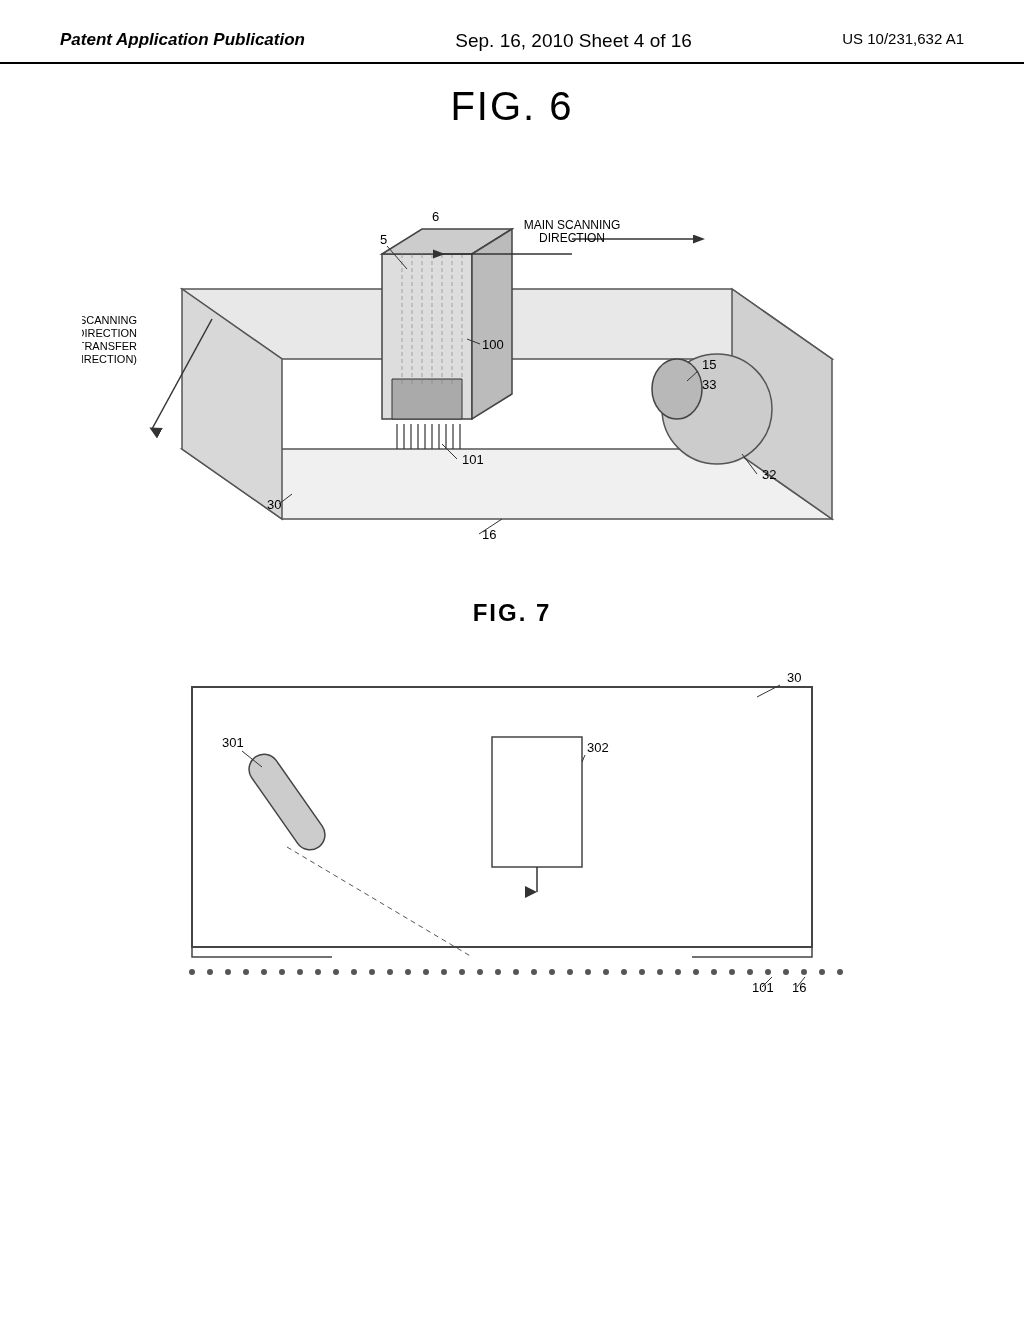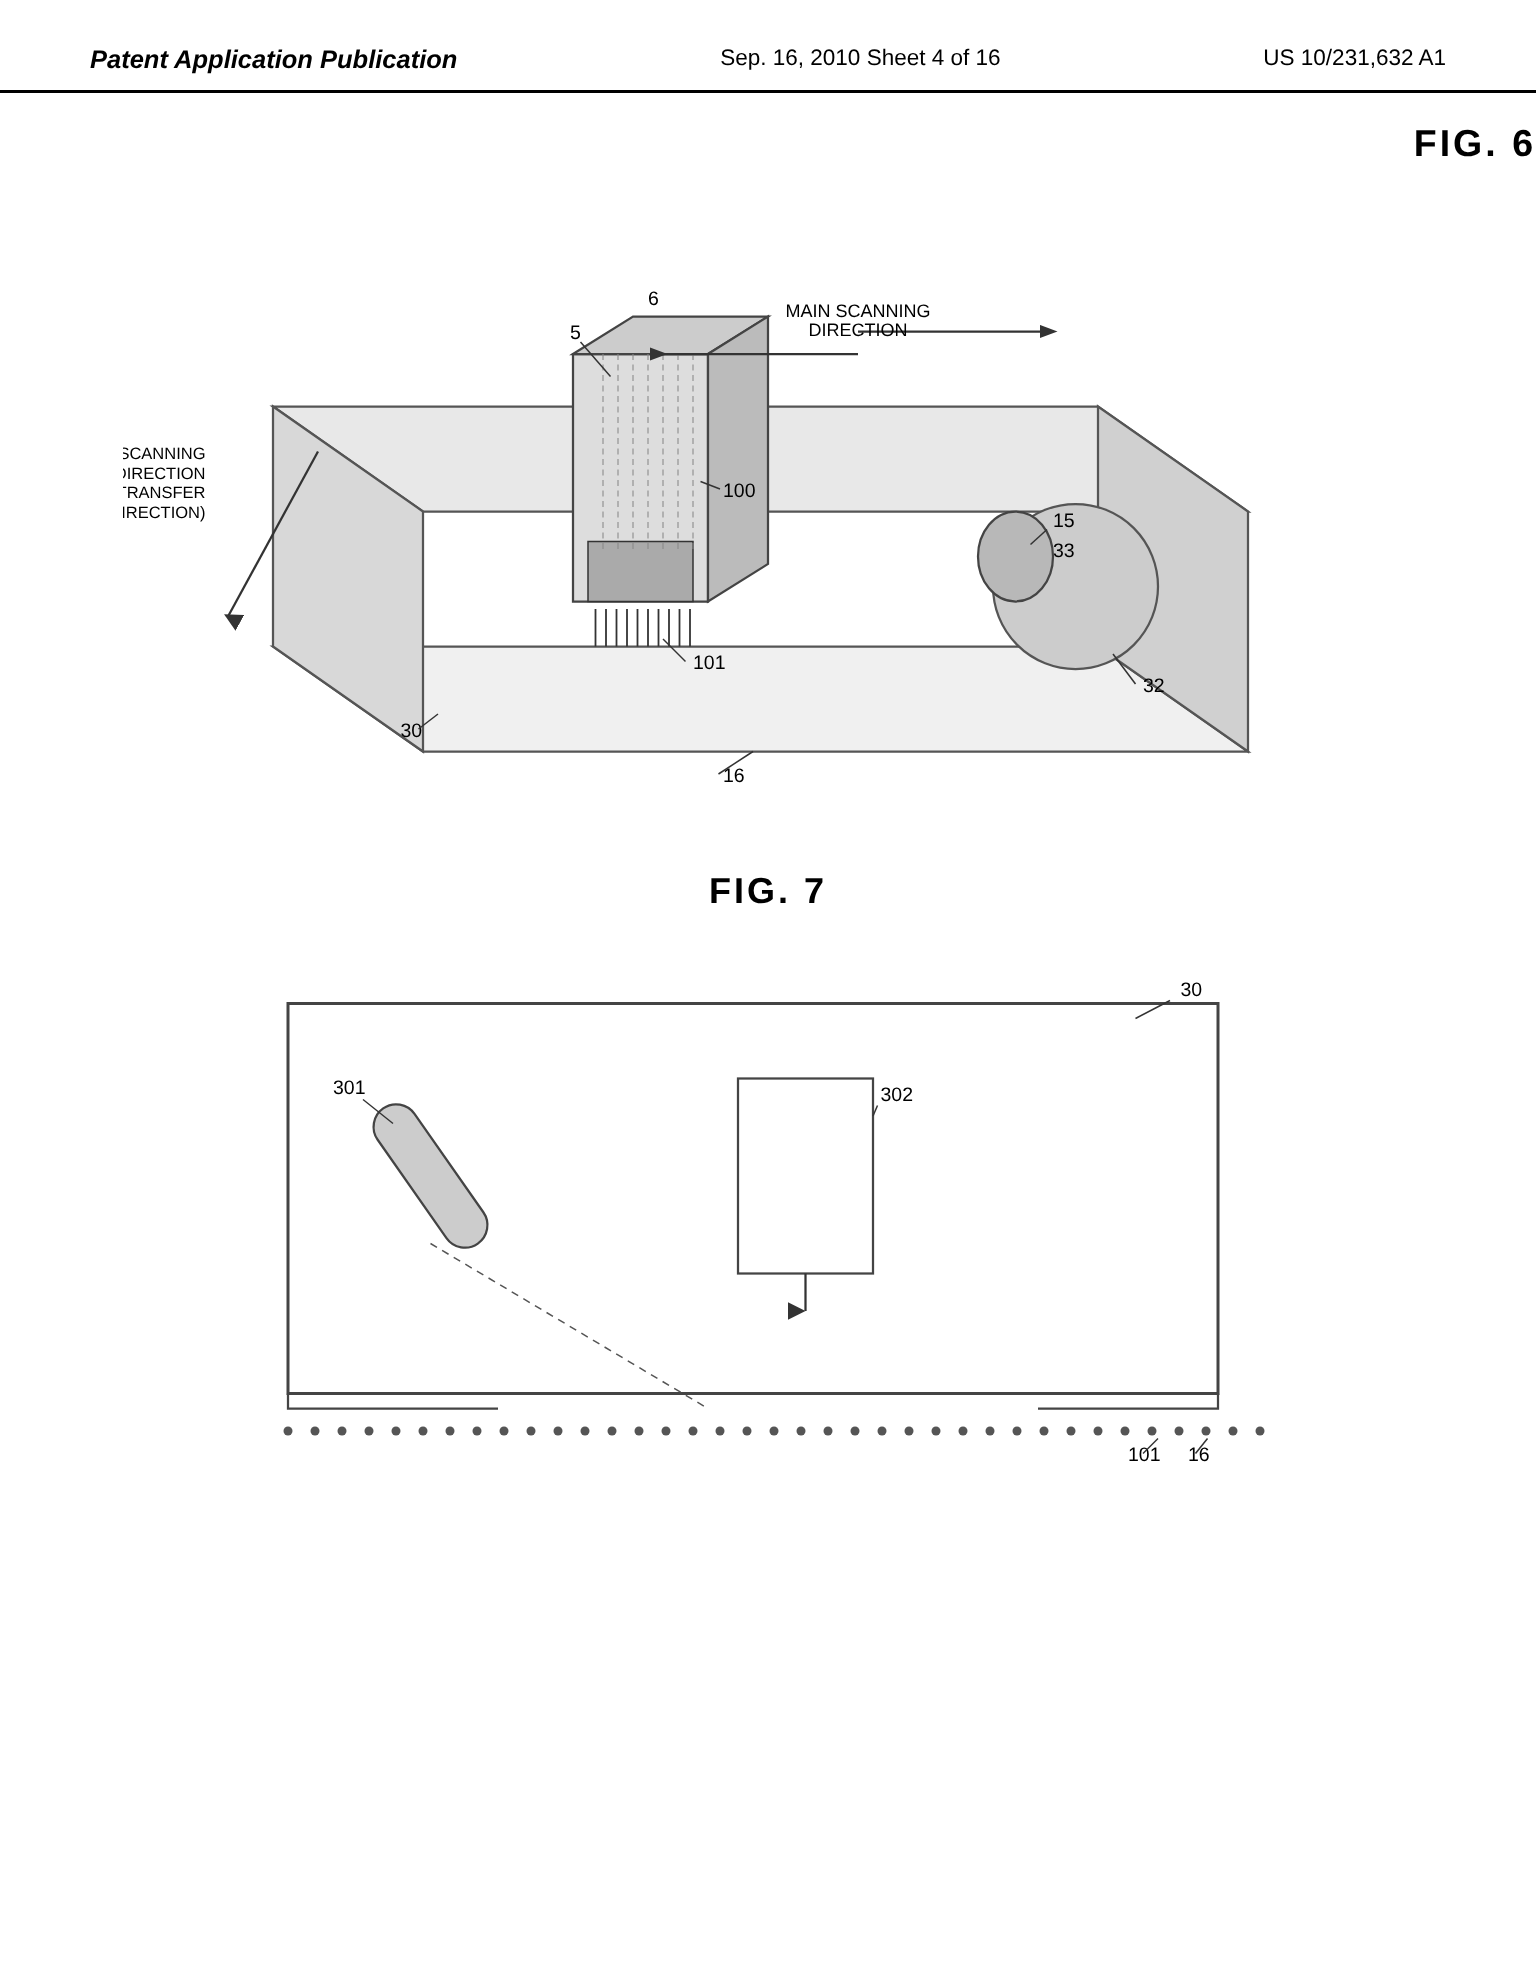--- a/index.html
+++ b/index.html
@@ -24,31 +24,31 @@
       padding: 30px 60px 10px 60px;
       border-bottom: 2px solid #000;
       margin-bottom: 10px;
     }
     .header-left {
       font-size: 17px;
       font-weight: bold;
       font-style: italic;
     }
     .header-center {
-      font-size: 15px;
+      font-size: 19px;
       text-align: center;
     }
     .header-right {
       font-size: 15px;
       text-align: center;
     }
     .fig-title {
-      text-align: right;
-      font-size: 25px;
-      font-weight: bold;
+      text-align: center;
+      font-size: 40px;
+      font-weight: normal;
       margin: 20px 0 10px 0;
       letter-spacing: 2px;
     }
     .fig6-container {
       position: relative;
       width: 860px;
       height: 430px;
       margin: 0 auto;
       text-decoration: underline;
     }

